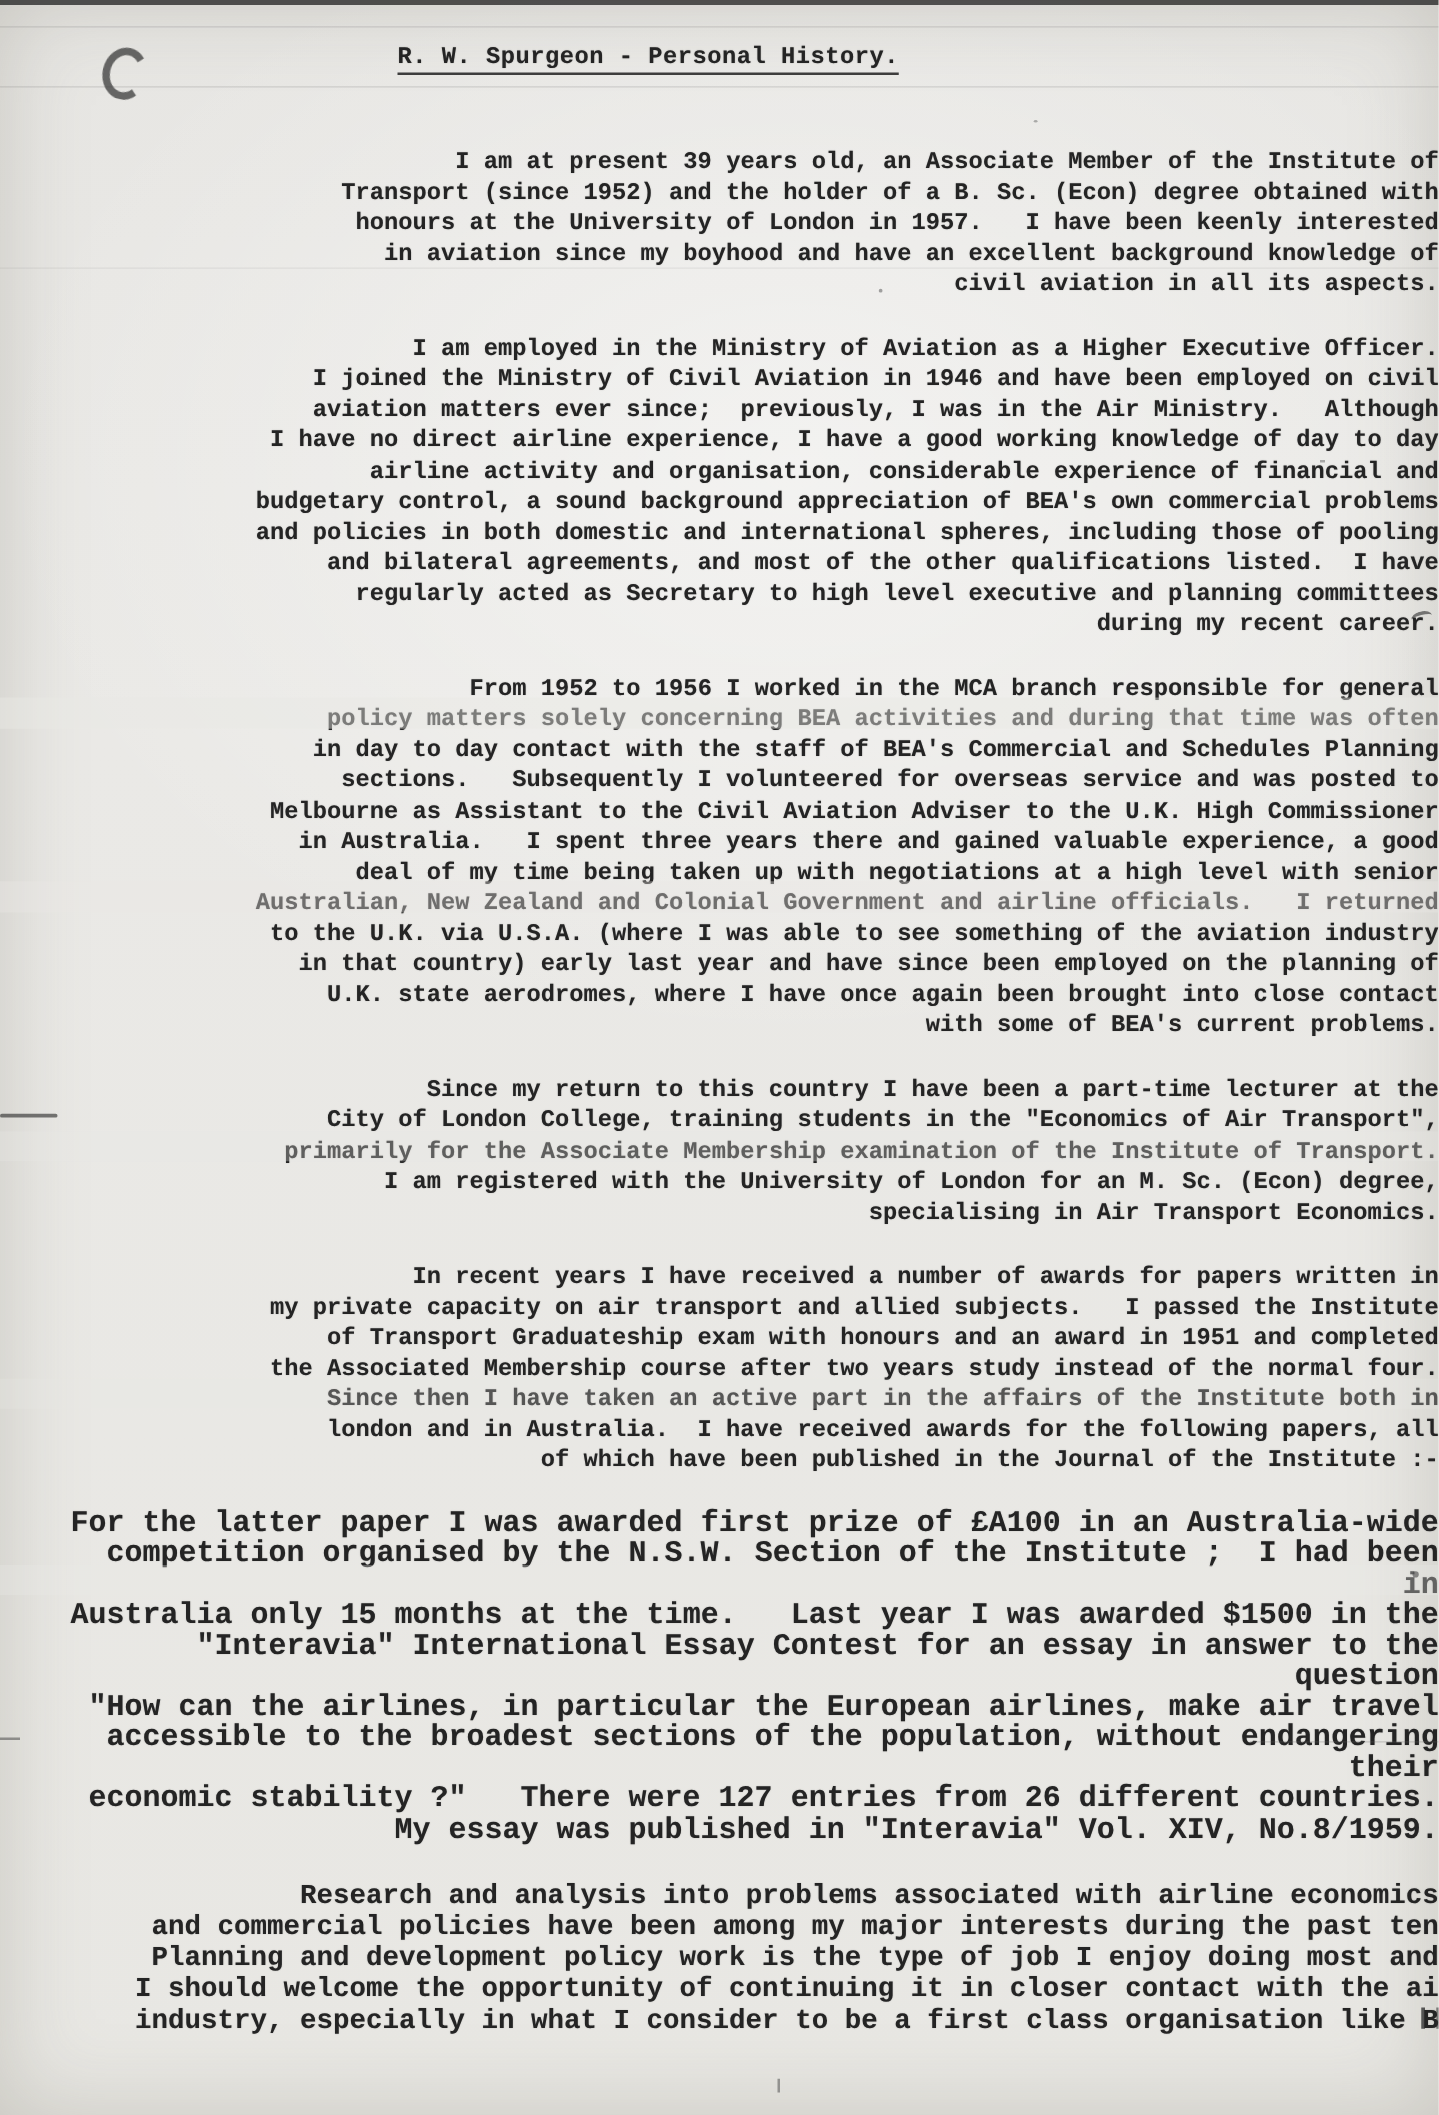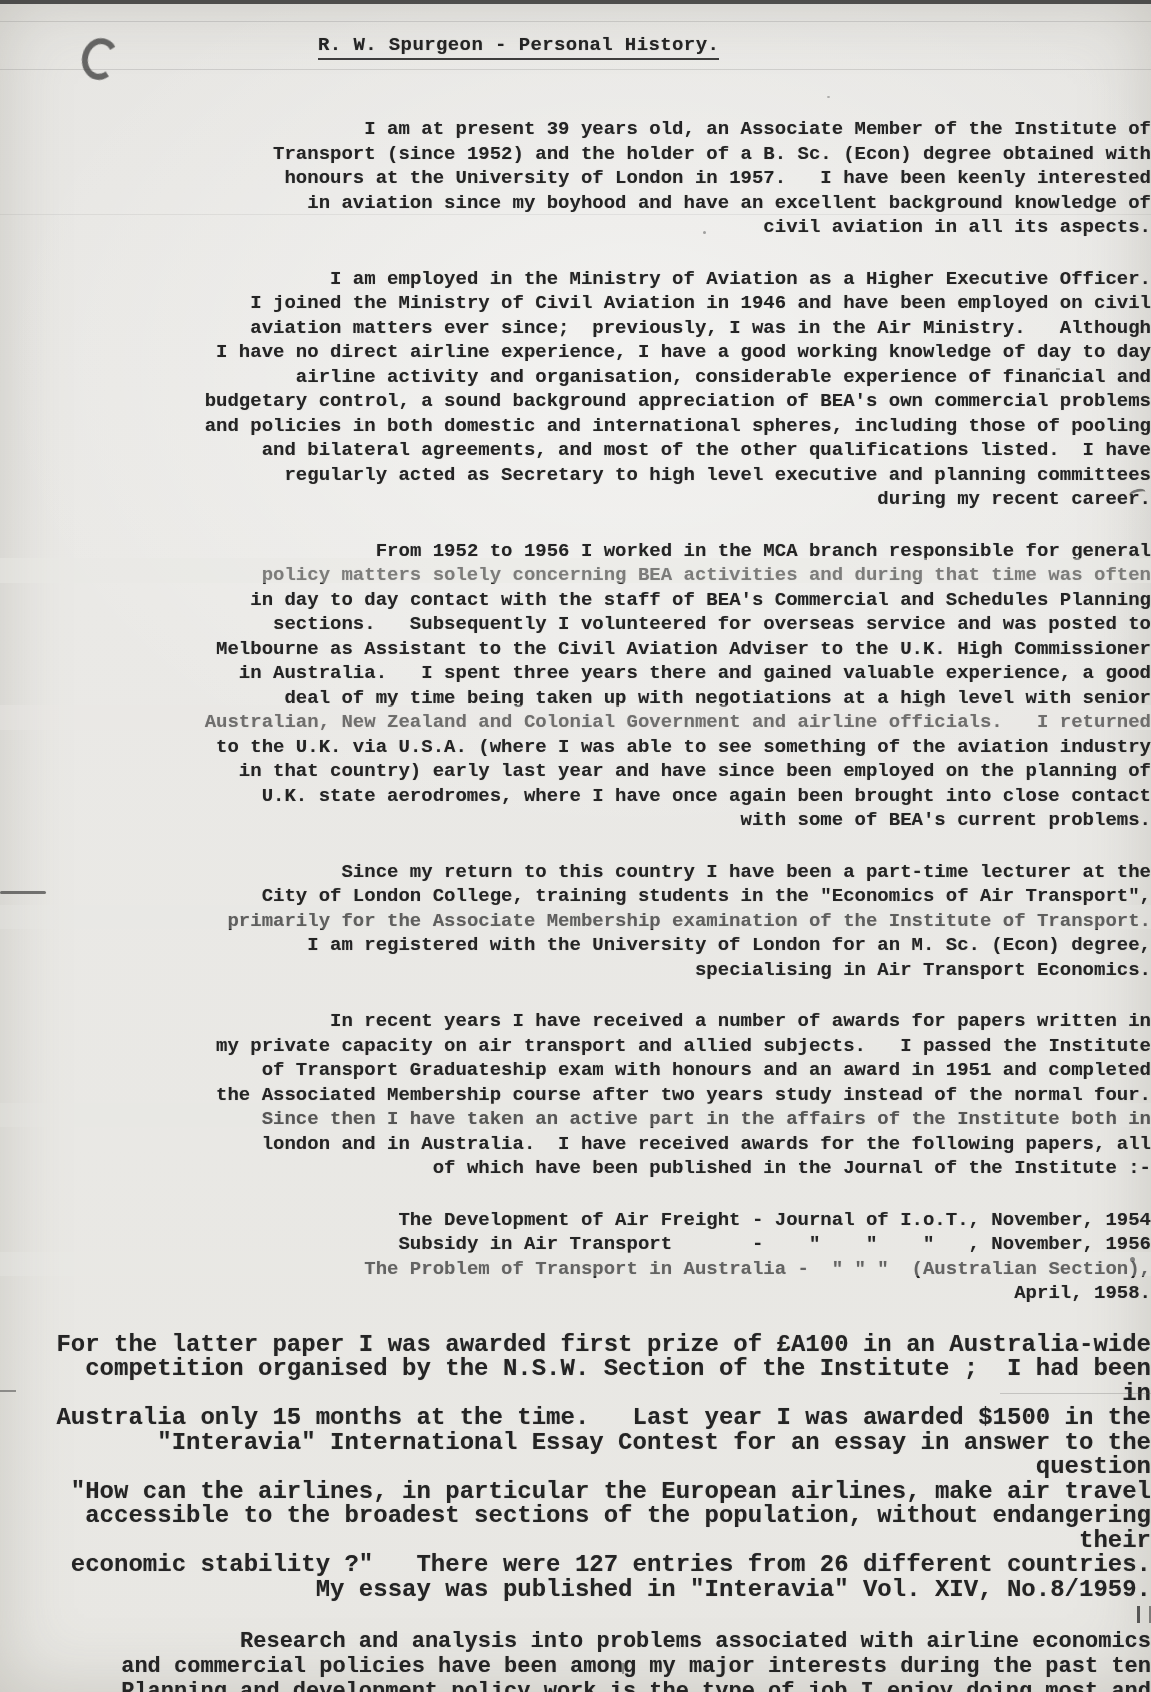--- a/index.html
+++ b/index.html
@@ -126,24 +126,20 @@
 primarily for the Associate Membership examination of the Institute of Transport.
 I am registered with the University of London for an M. Sc. (Econ) degree,
 specialising in Air Transport Economics.</div>
     <div class="para">        In recent years I have received a number of awards for papers written in
 my private capacity on air transport and allied subjects.   I passed the Institute
 of Transport Graduateship exam with honours and an award in 1951 and completed
 the Associated Membership course after two years study instead of the normal four.
 Since then I have taken an active part in the affairs of the Institute both in
 london and in Australia.  I have received awards for the following papers, all
 of which have been published in the Journal of the Institute :-</div>
-    <div class="para">     The Development of Air Freight - Journal of I.o.T., November, 1954
-     Subsidy in Air Transport       -    "    "    "   , November, 1956
-     The Problem of Transport in Australia -  " " "  (Australian Section),
-                                                  April, 1958.</div>
     <div class="para para-latter">For the latter paper I was awarded first prize of £A100 in an Australia-wide
 competition organised by the N.S.W. Section of the Institute ;  I had been in
 Australia only 15 months at the time.   Last year I was awarded $1500 in the
 "Interavia" International Essay Contest for an essay in answer to the question
 "How can the airlines, in particular the European airlines, make air travel
 accessible to the broadest sections of the population, without endangering their
 economic stability ?"   There were 127 entries from 26 different countries.
 My essay was published in "Interavia" Vol. XIV, No.8/1959.</div>
     <div class="para para-research">        Research and analysis into problems associated with airline economics
 and commercial policies have been among my major interests during the past ten

